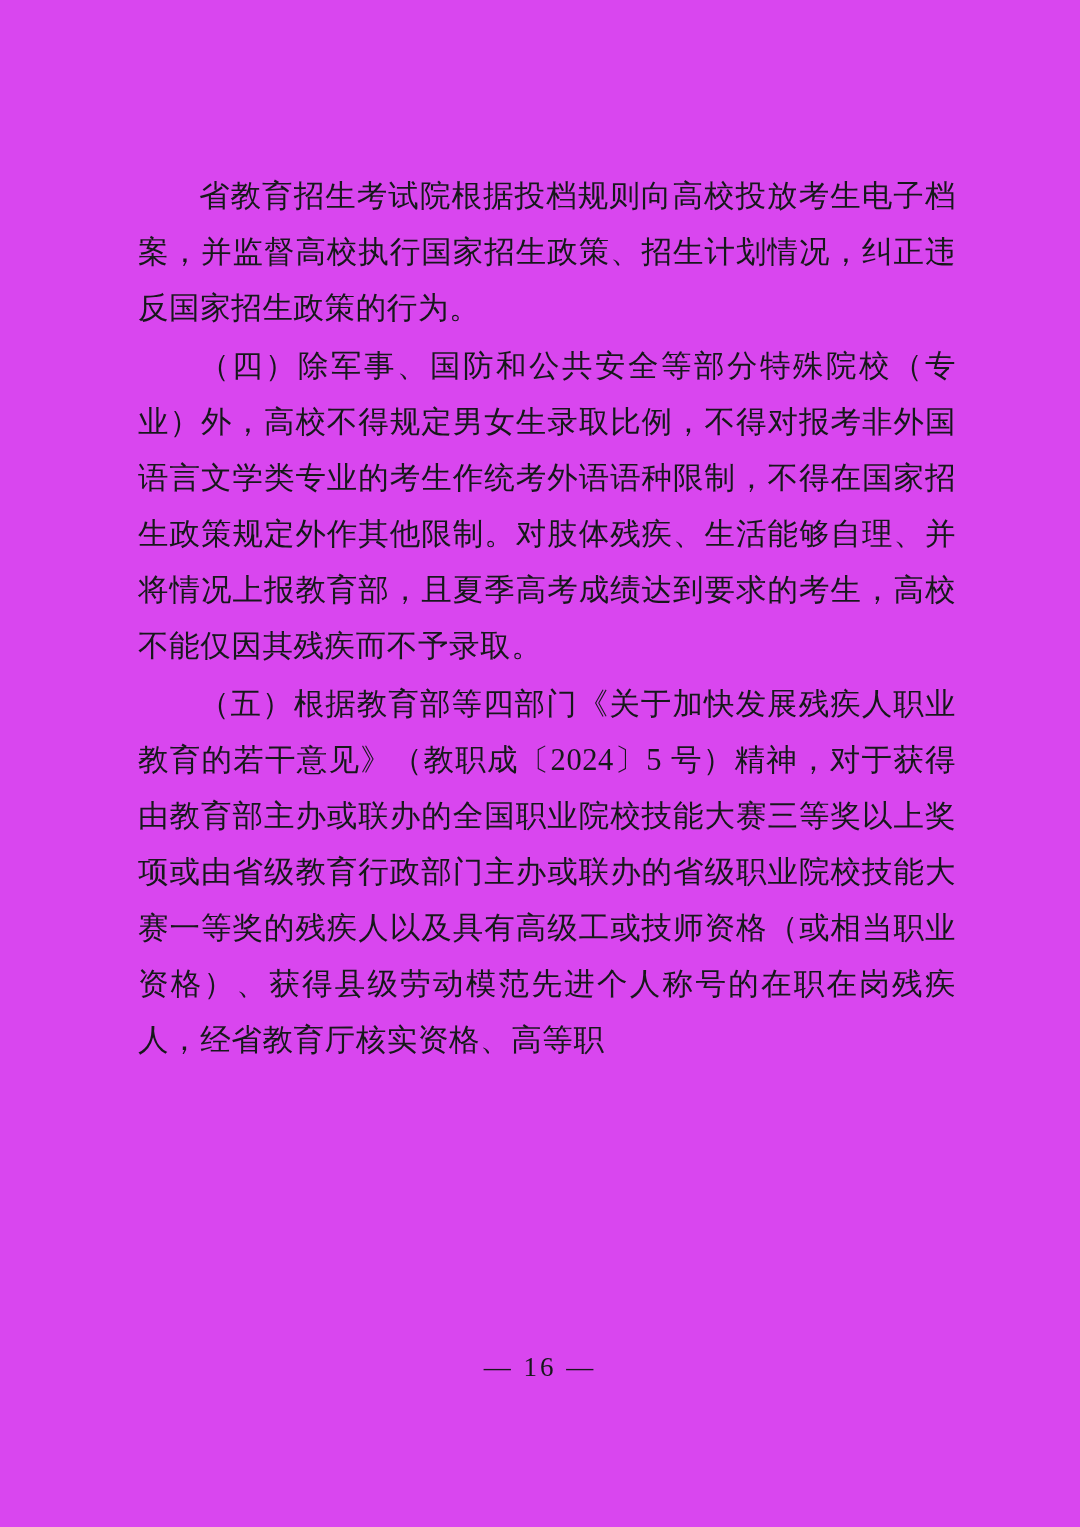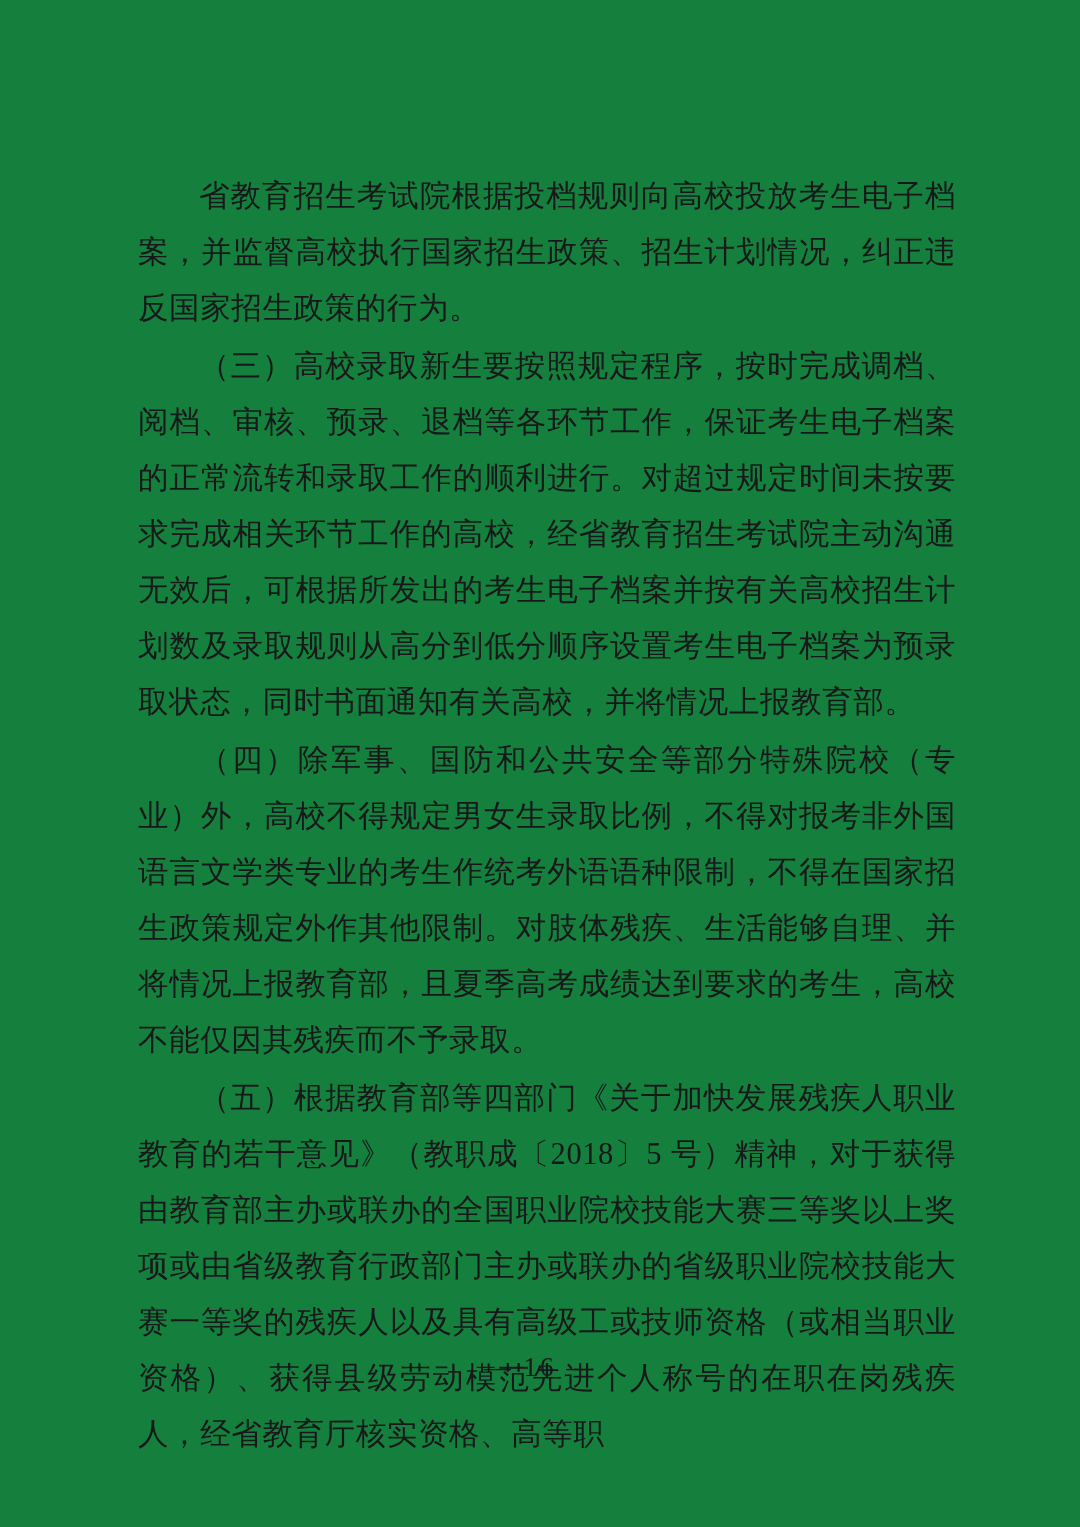--- a/index.html
+++ b/index.html
@@ -13,21 +13,21 @@
     position: relative;
     font-family: "Liberation Serif", "DejaVu Serif", serif;
     color: #1a1a1a;
   }
   .page {
     position: absolute;
     top: 0;
     left: 0;
     width: 1080px;
     height: 1527px;
-    background: #15803d;
+    background: #d946ef;
     overflow: hidden;
   }
   .content {
     position: absolute;
     left: 138px;
     top: 168px;
     width: 818px;
   }
   .para {
     font-size: 30.5px;
@@ -56,20 +56,19 @@
   .footer .pnum {
     display: inline-block;
   }
 </style>
 </head>
 <body>
 
 <div class="page">
   <div class="content">
     <p class="para first">省教育招生考试院根据投档规则向高校投放考生电子档案，并监督高校执行国家招生政策、招生计划情况，纠正违反国家招生政策的行为。</p>
-    <p class="para">（三）高校录取新生要按照规定程序，按时完成调档、阅档、审核、预录、退档等各环节工作，保证考生电子档案的正常流转和录取工作的顺利进行。对超过规定时间未按要求完成相关环节工作的高校，经省教育招生考试院主动沟通无效后，可根据所发出的考生电子档案并按有关高校招生计划数及录取规则从高分到低分顺序设置考生电子档案为预录取状态，同时书面通知有关高校，并将情况上报教育部。</p>
     <p class="para">（四）除军事、国防和公共安全等部分特殊院校（专业）外，高校不得规定男女生录取比例，不得对报考非外国语言文学类专业的考生作统考外语语种限制，不得在国家招生政策规定外作其他限制。对肢体残疾、生活能够自理、并将情况上报教育部，且夏季高考成绩达到要求的考生，高校不能仅因其残疾而不予录取。</p>
-    <p class="para">（五）根据教育部等四部门《关于加快发展残疾人职业教育的若干意见》（教职成〔2018〕5 号）精神，对于获得由教育部主办或联办的全国职业院校技能大赛三等奖以上奖项或由省级教育行政部门主办或联办的省级职业院校技能大赛一等奖的残疾人以及具有高级工或技师资格（或相当职业资格）、获得县级劳动模范先进个人称号的在职在岗残疾人，经省教育厅核实资格、高等职</p>
+    <p class="para">（五）根据教育部等四部门《关于加快发展残疾人职业教育的若干意见》（教职成〔2024〕5 号）精神，对于获得由教育部主办或联办的全国职业院校技能大赛三等奖以上奖项或由省级教育行政部门主办或联办的省级职业院校技能大赛一等奖的残疾人以及具有高级工或技师资格（或相当职业资格）、获得县级劳动模范先进个人称号的在职在岗残疾人，经省教育厅核实资格、高等职</p>
   </div>
   <div class="footer">
     <span class="pnum">— 16 —</span>
   </div>
 </div>
 
 </body></html>

